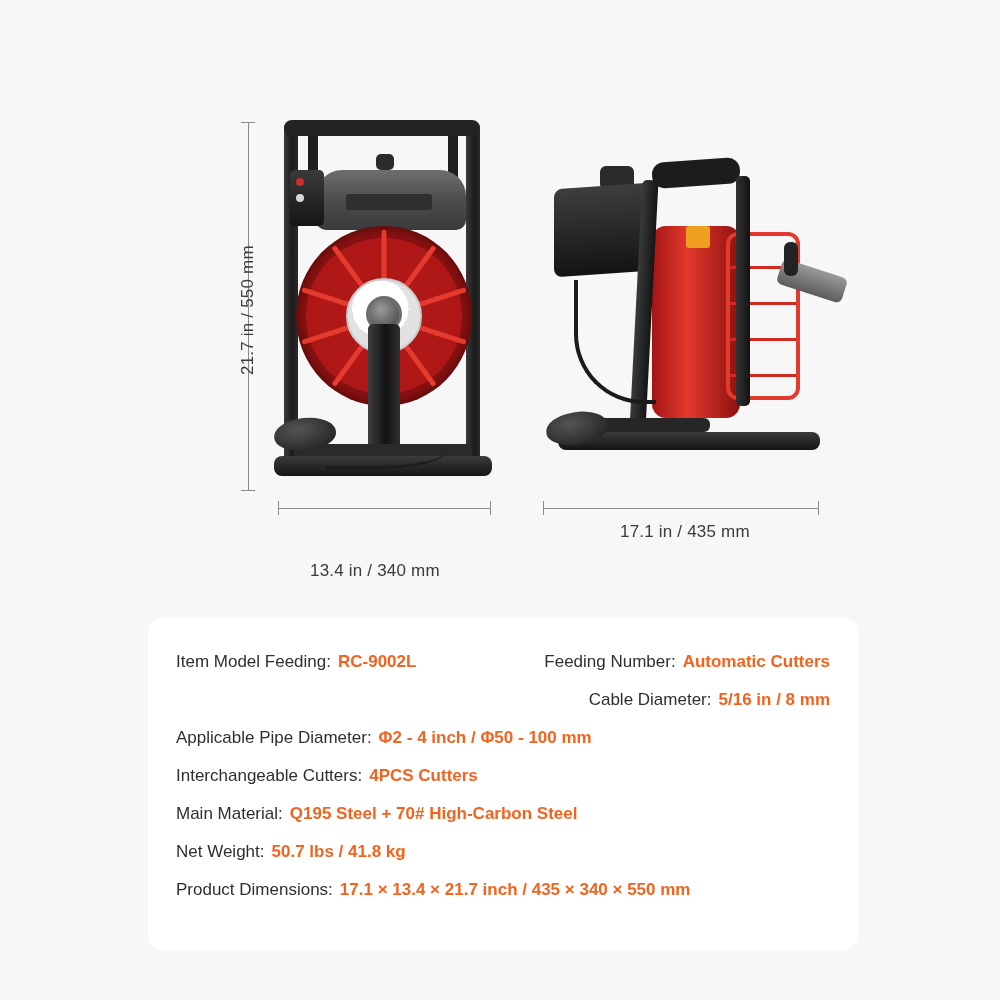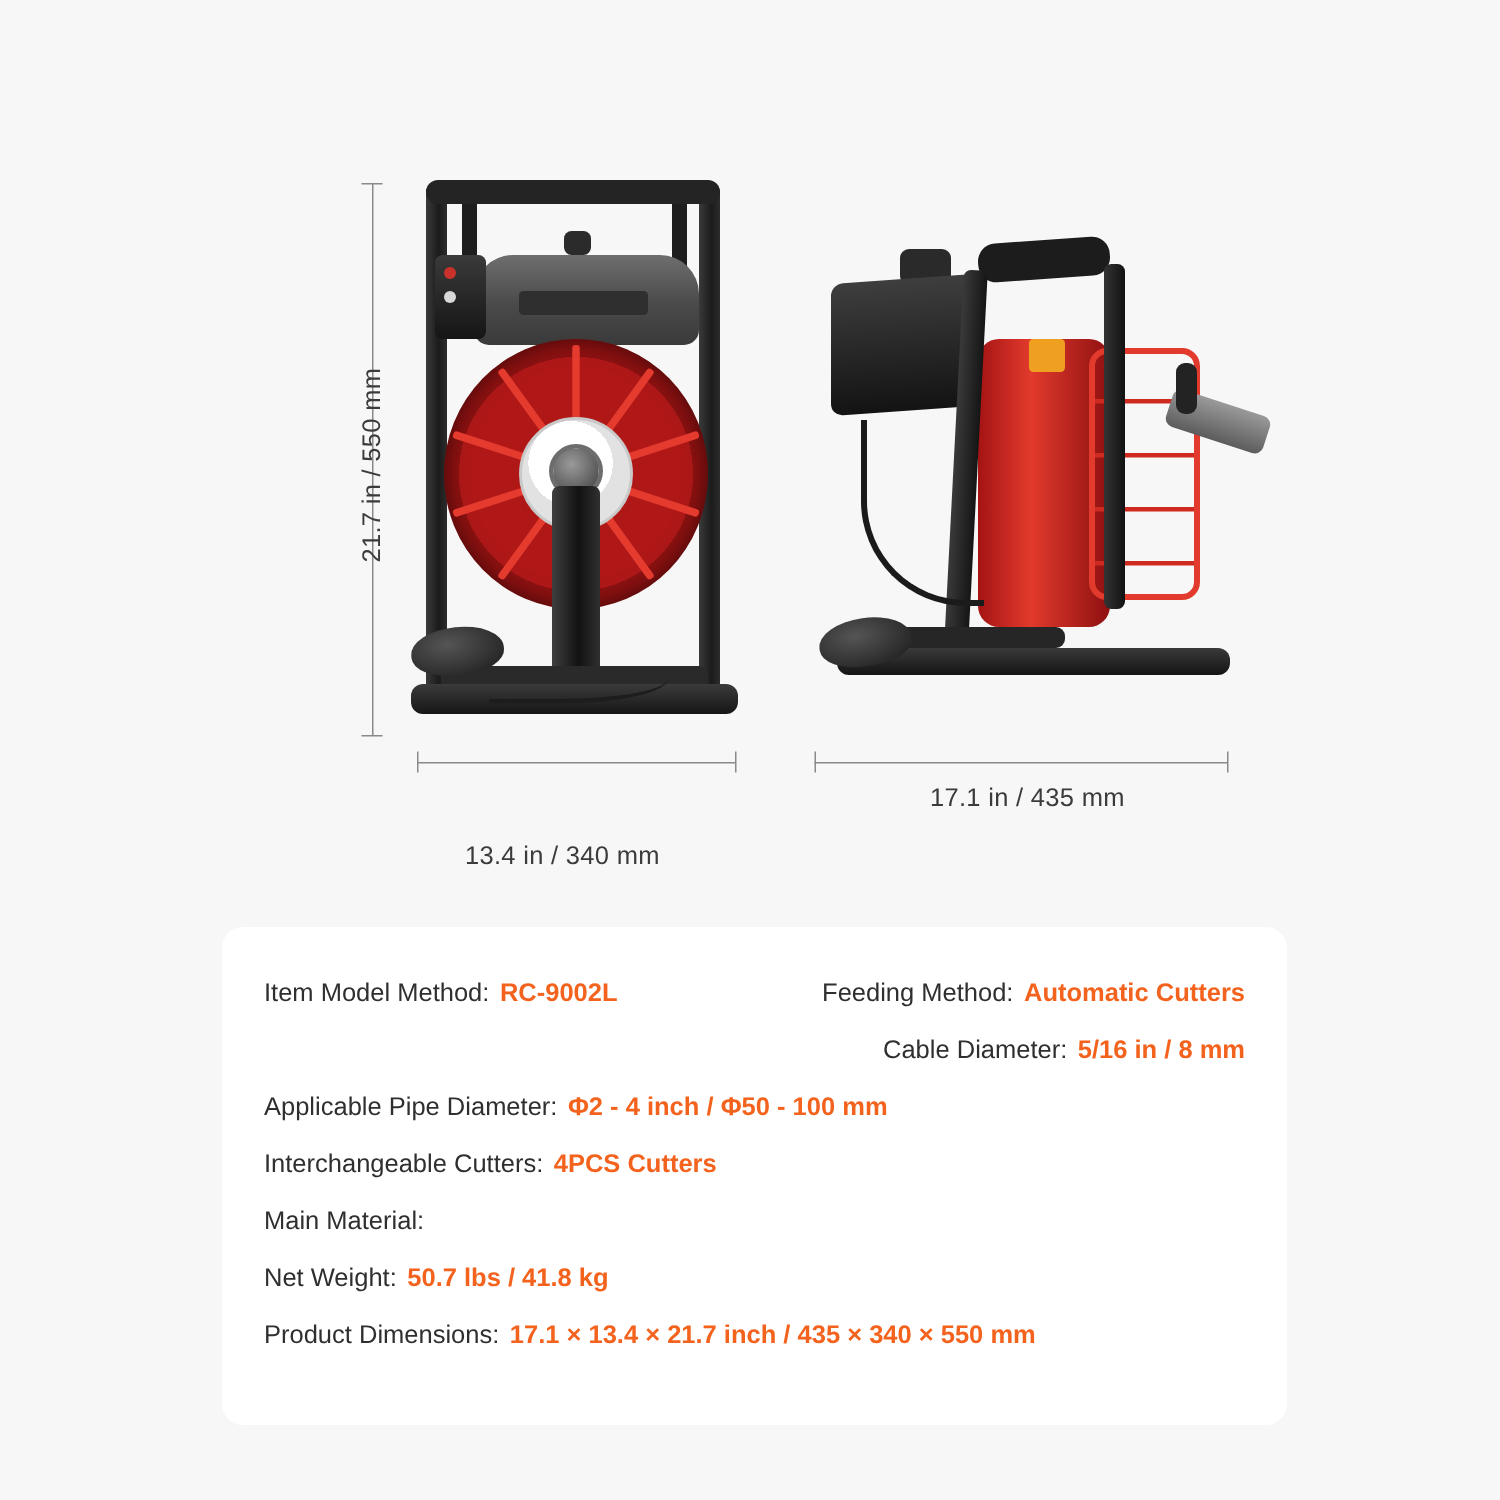--- a/index.html
+++ b/index.html
@@ -435,25 +435,25 @@
     <div class="tick-v" style="left:543px; top:501px;"></div>
     <div class="tick-v" style="left:818px; top:501px;"></div>
     <div class="dim-label-h" style="left:620px; top:522px;">17.1 in / 435 mm</div>
   </div>
 
   <div class="spec-card">
     <div class="spec-inner">
 
       <div class="spec-row">
         <div class="spec-col">
-          <span class="spec-label">Item Model Method:</span>
+          <span class="spec-label">Item Model Feeding:</span>
           <span class="spec-value">RC-9002L</span>
         </div>
         <div class="spec-col right">
-          <span class="spec-label">Feeding Method:</span>
+          <span class="spec-label">Feeding Number:</span>
           <span class="spec-value">Automatic Cutters</span>
         </div>
       </div>
 
       <div class="spec-row">
         <div class="spec-col right">
           <span class="spec-label">Cable Diameter:</span>
           <span class="spec-value">5/16 in / 8 mm</span>
         </div>
       </div>
@@ -468,20 +468,21 @@
       <div class="spec-row">
         <div class="spec-col">
           <span class="spec-label">Interchangeable Cutters:</span>
           <span class="spec-value">4PCS Cutters</span>
         </div>
       </div>
 
       <div class="spec-row">
         <div class="spec-col">
           <span class="spec-label">Main Material:</span>
+          <span class="spec-value">Q195 Steel + 70# High-Carbon Steel</span>
         </div>
       </div>
 
       <div class="spec-row">
         <div class="spec-col">
           <span class="spec-label">Net Weight:</span>
           <span class="spec-value">50.7 lbs / 41.8 kg</span>
         </div>
       </div>
 

